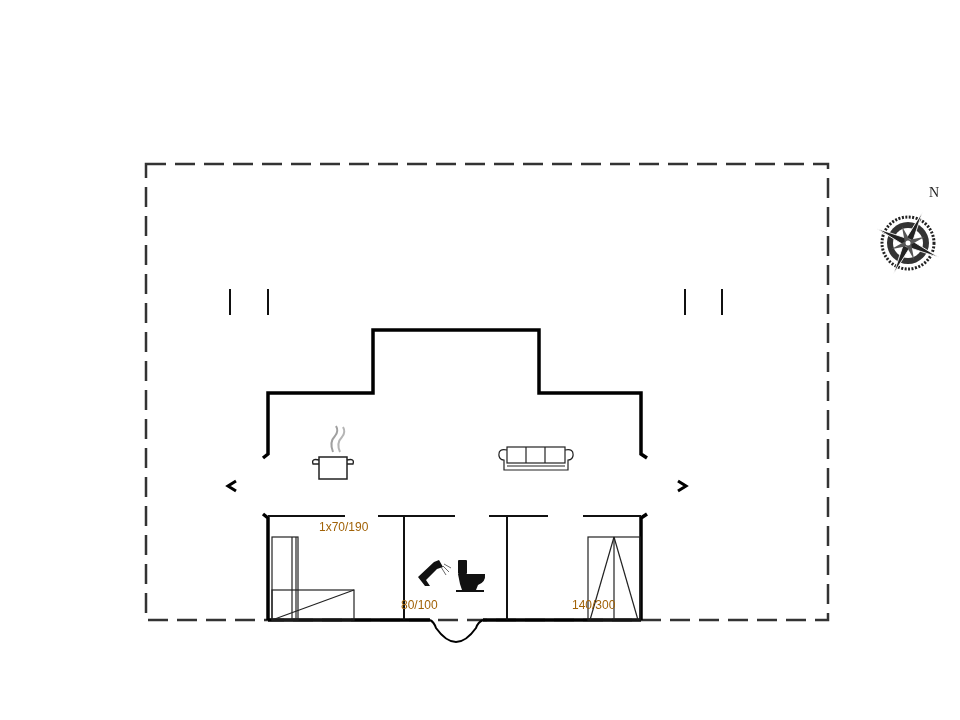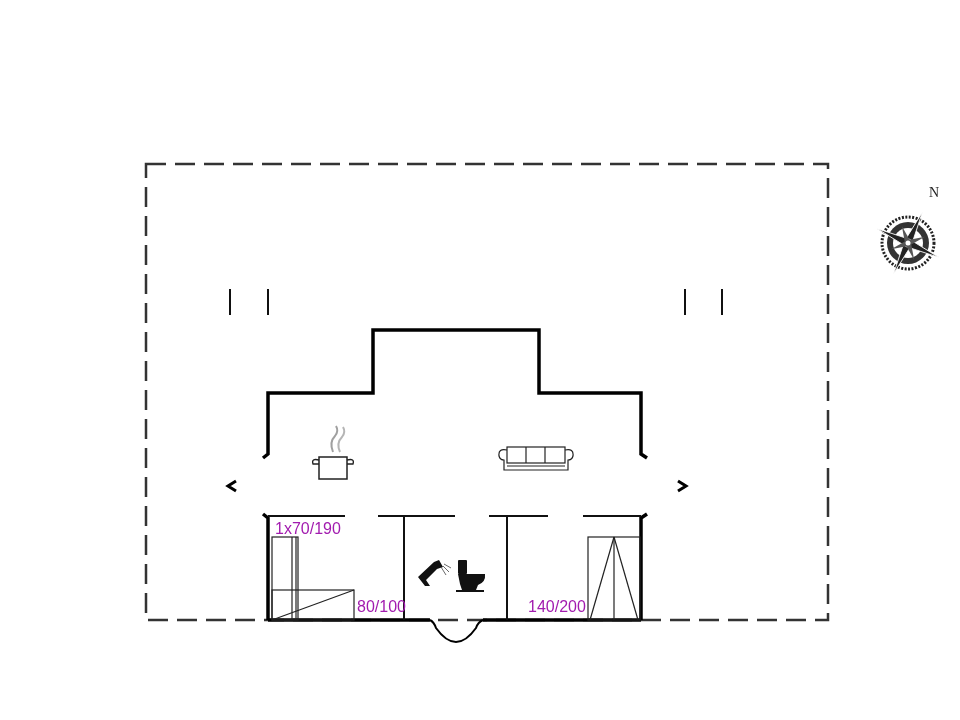--- a/index.html
+++ b/index.html
@@ -14,24 +14,25 @@
     #plan {
       position: absolute;
       left: 0;
       top: 0;
       width: 960px;
       height: 720px;
     }
     .lbl {
       position: absolute;
       font-family: "Liberation Sans", sans-serif;
-      font-size: 16px;
-      color: #a21caf;
+      font-size: 12px;
+      color: #a16207;
       line-height: 1;
       white-space: nowrap;
+      margin-left: 44px;
     }
     .north {
       position: absolute;
       font-family: "Liberation Serif", serif;
       font-size: 14px;
       color: #222222;
       line-height: 1;
     }
   </style>
 </head>
@@ -135,13 +136,13 @@
       <polygon points="0,-18 3,0 0,18 -3,0" fill="#555"></polygon>
       <polygon points="-18,0 0,3 18,0 0,-3" fill="#555"></polygon>
     </g>
     <circle r="2.5" fill="#fff"></circle>
   </g>
 </svg>
 
 <div class="north" style="left:929px; top:186px;">N</div>
 <div class="lbl" style="left:275px; top:521px;">1x70/190</div>
 <div class="lbl" style="left:357px; top:599px;">80/100</div>
-<div class="lbl" style="left:528px; top:599px;">140/200</div>
+<div class="lbl" style="left:528px; top:599px;">140/300</div>
 
 </body></html>

